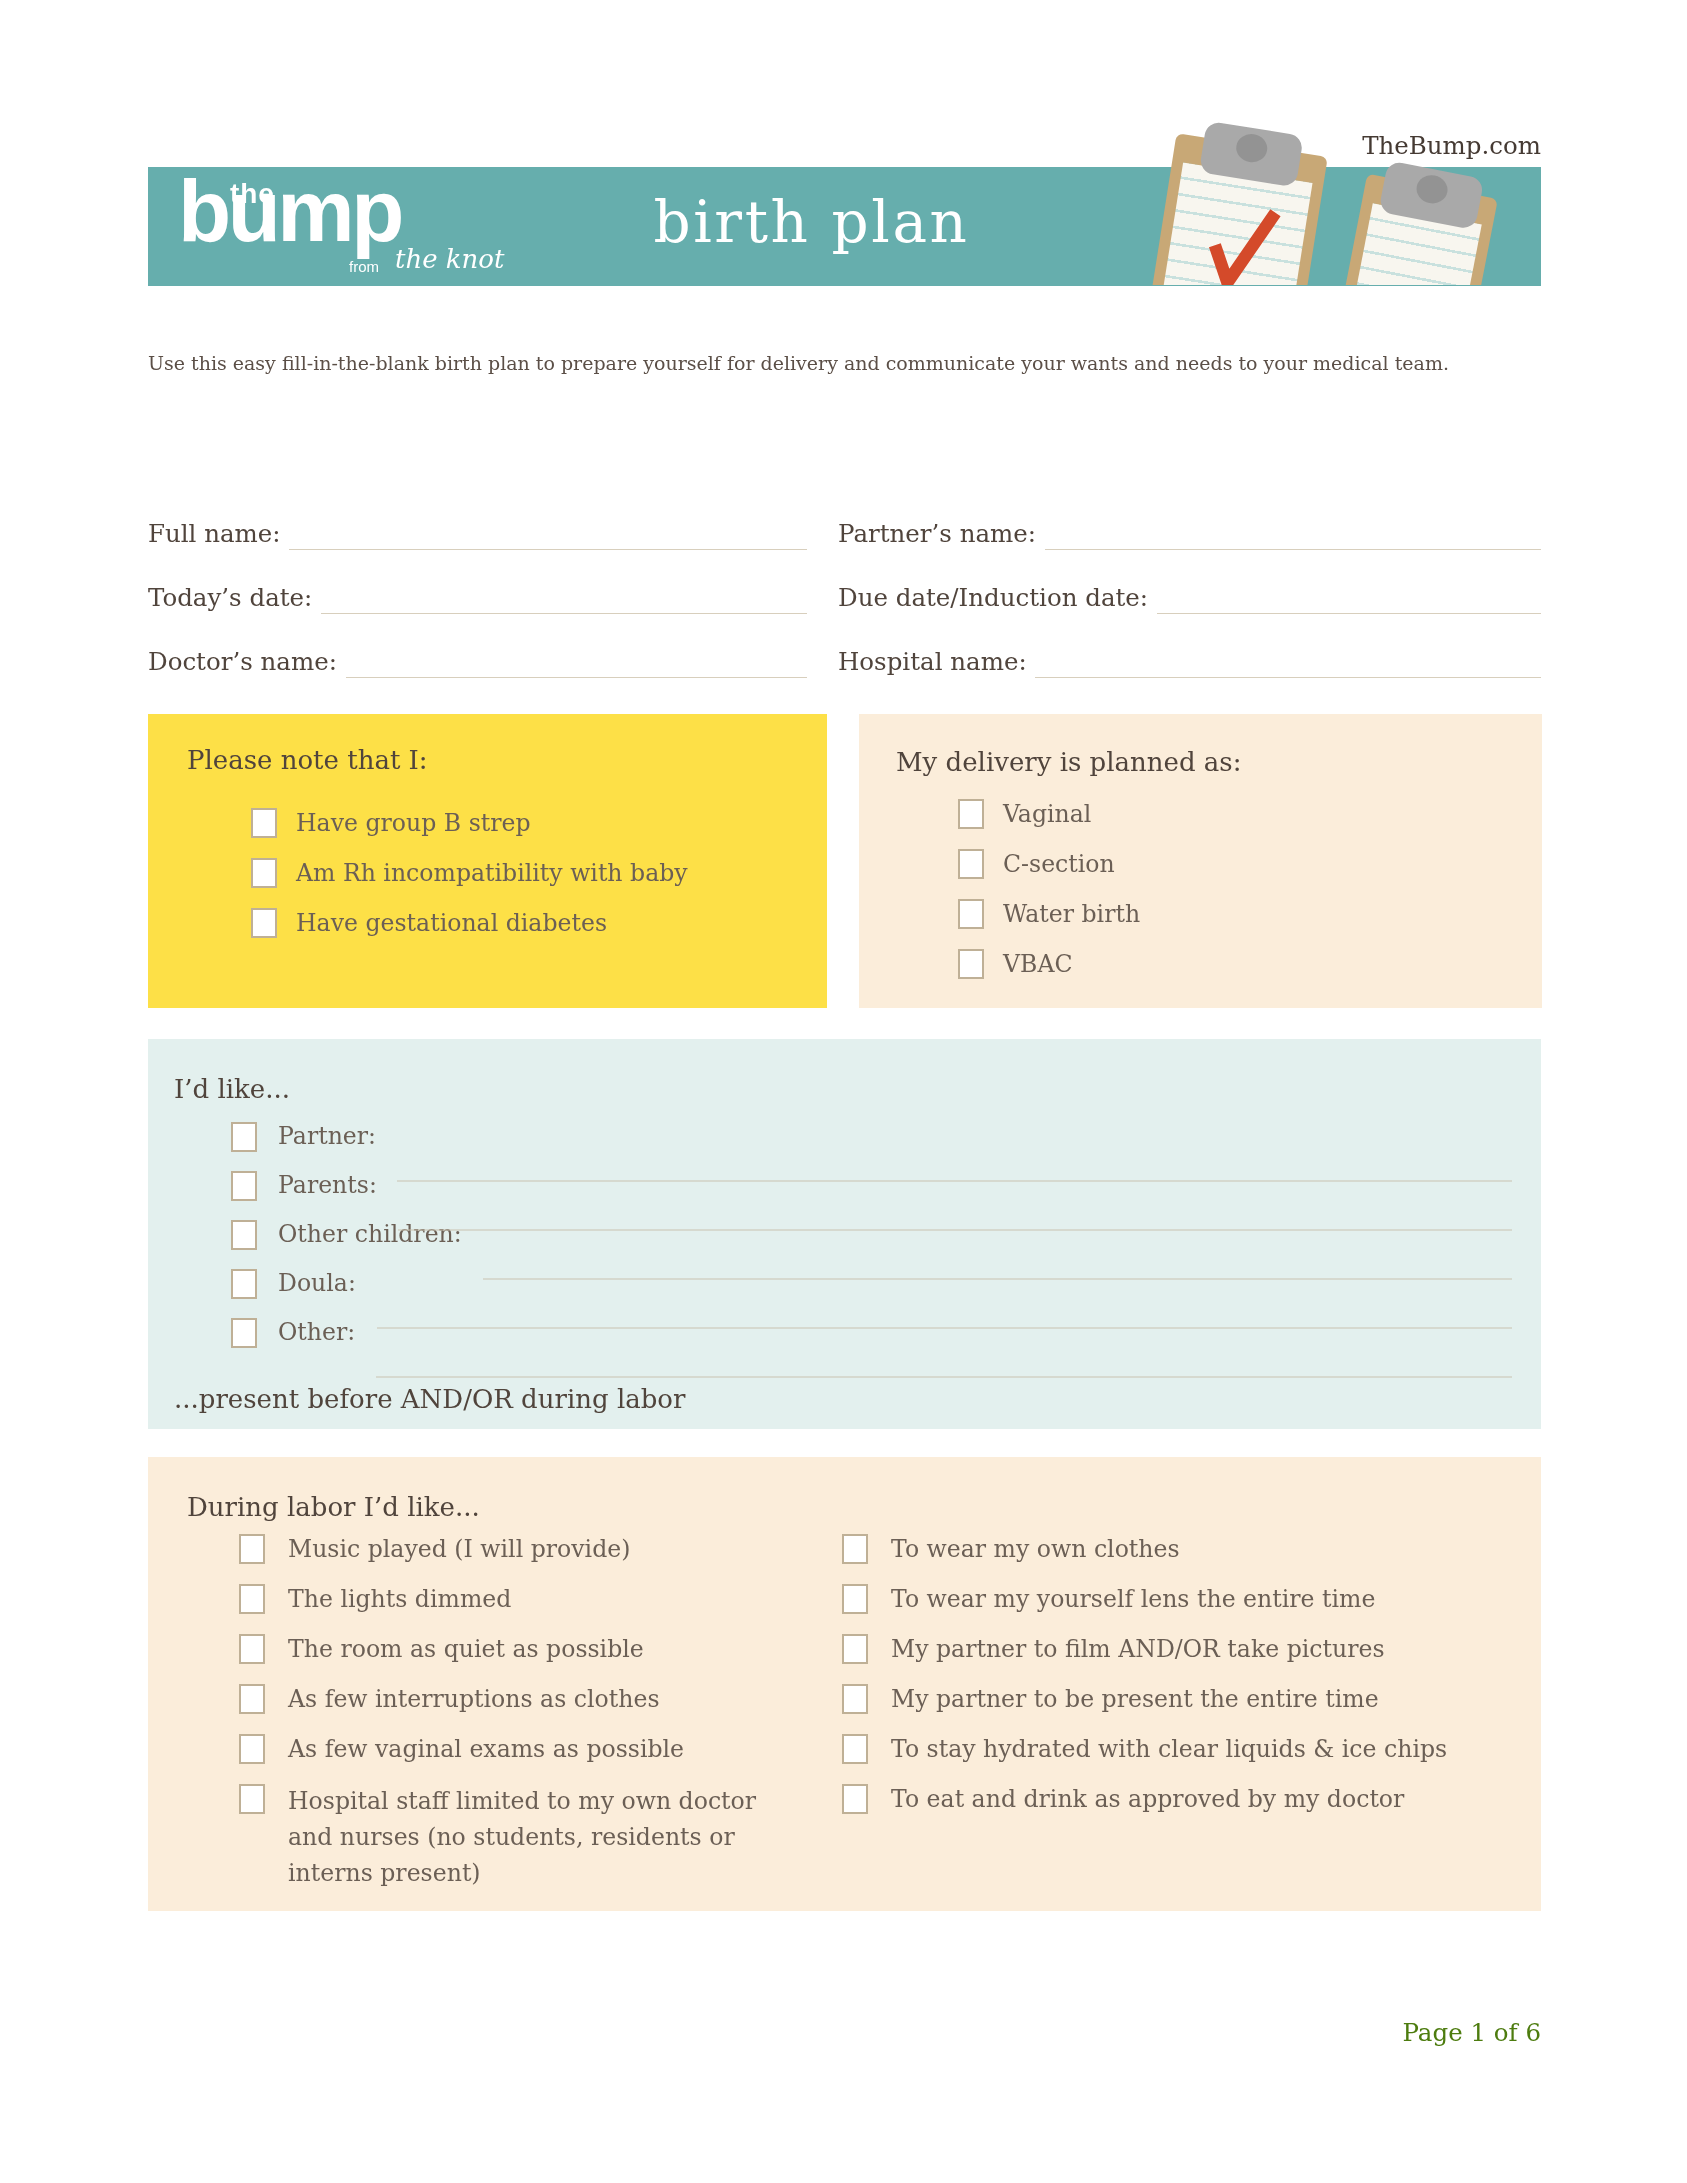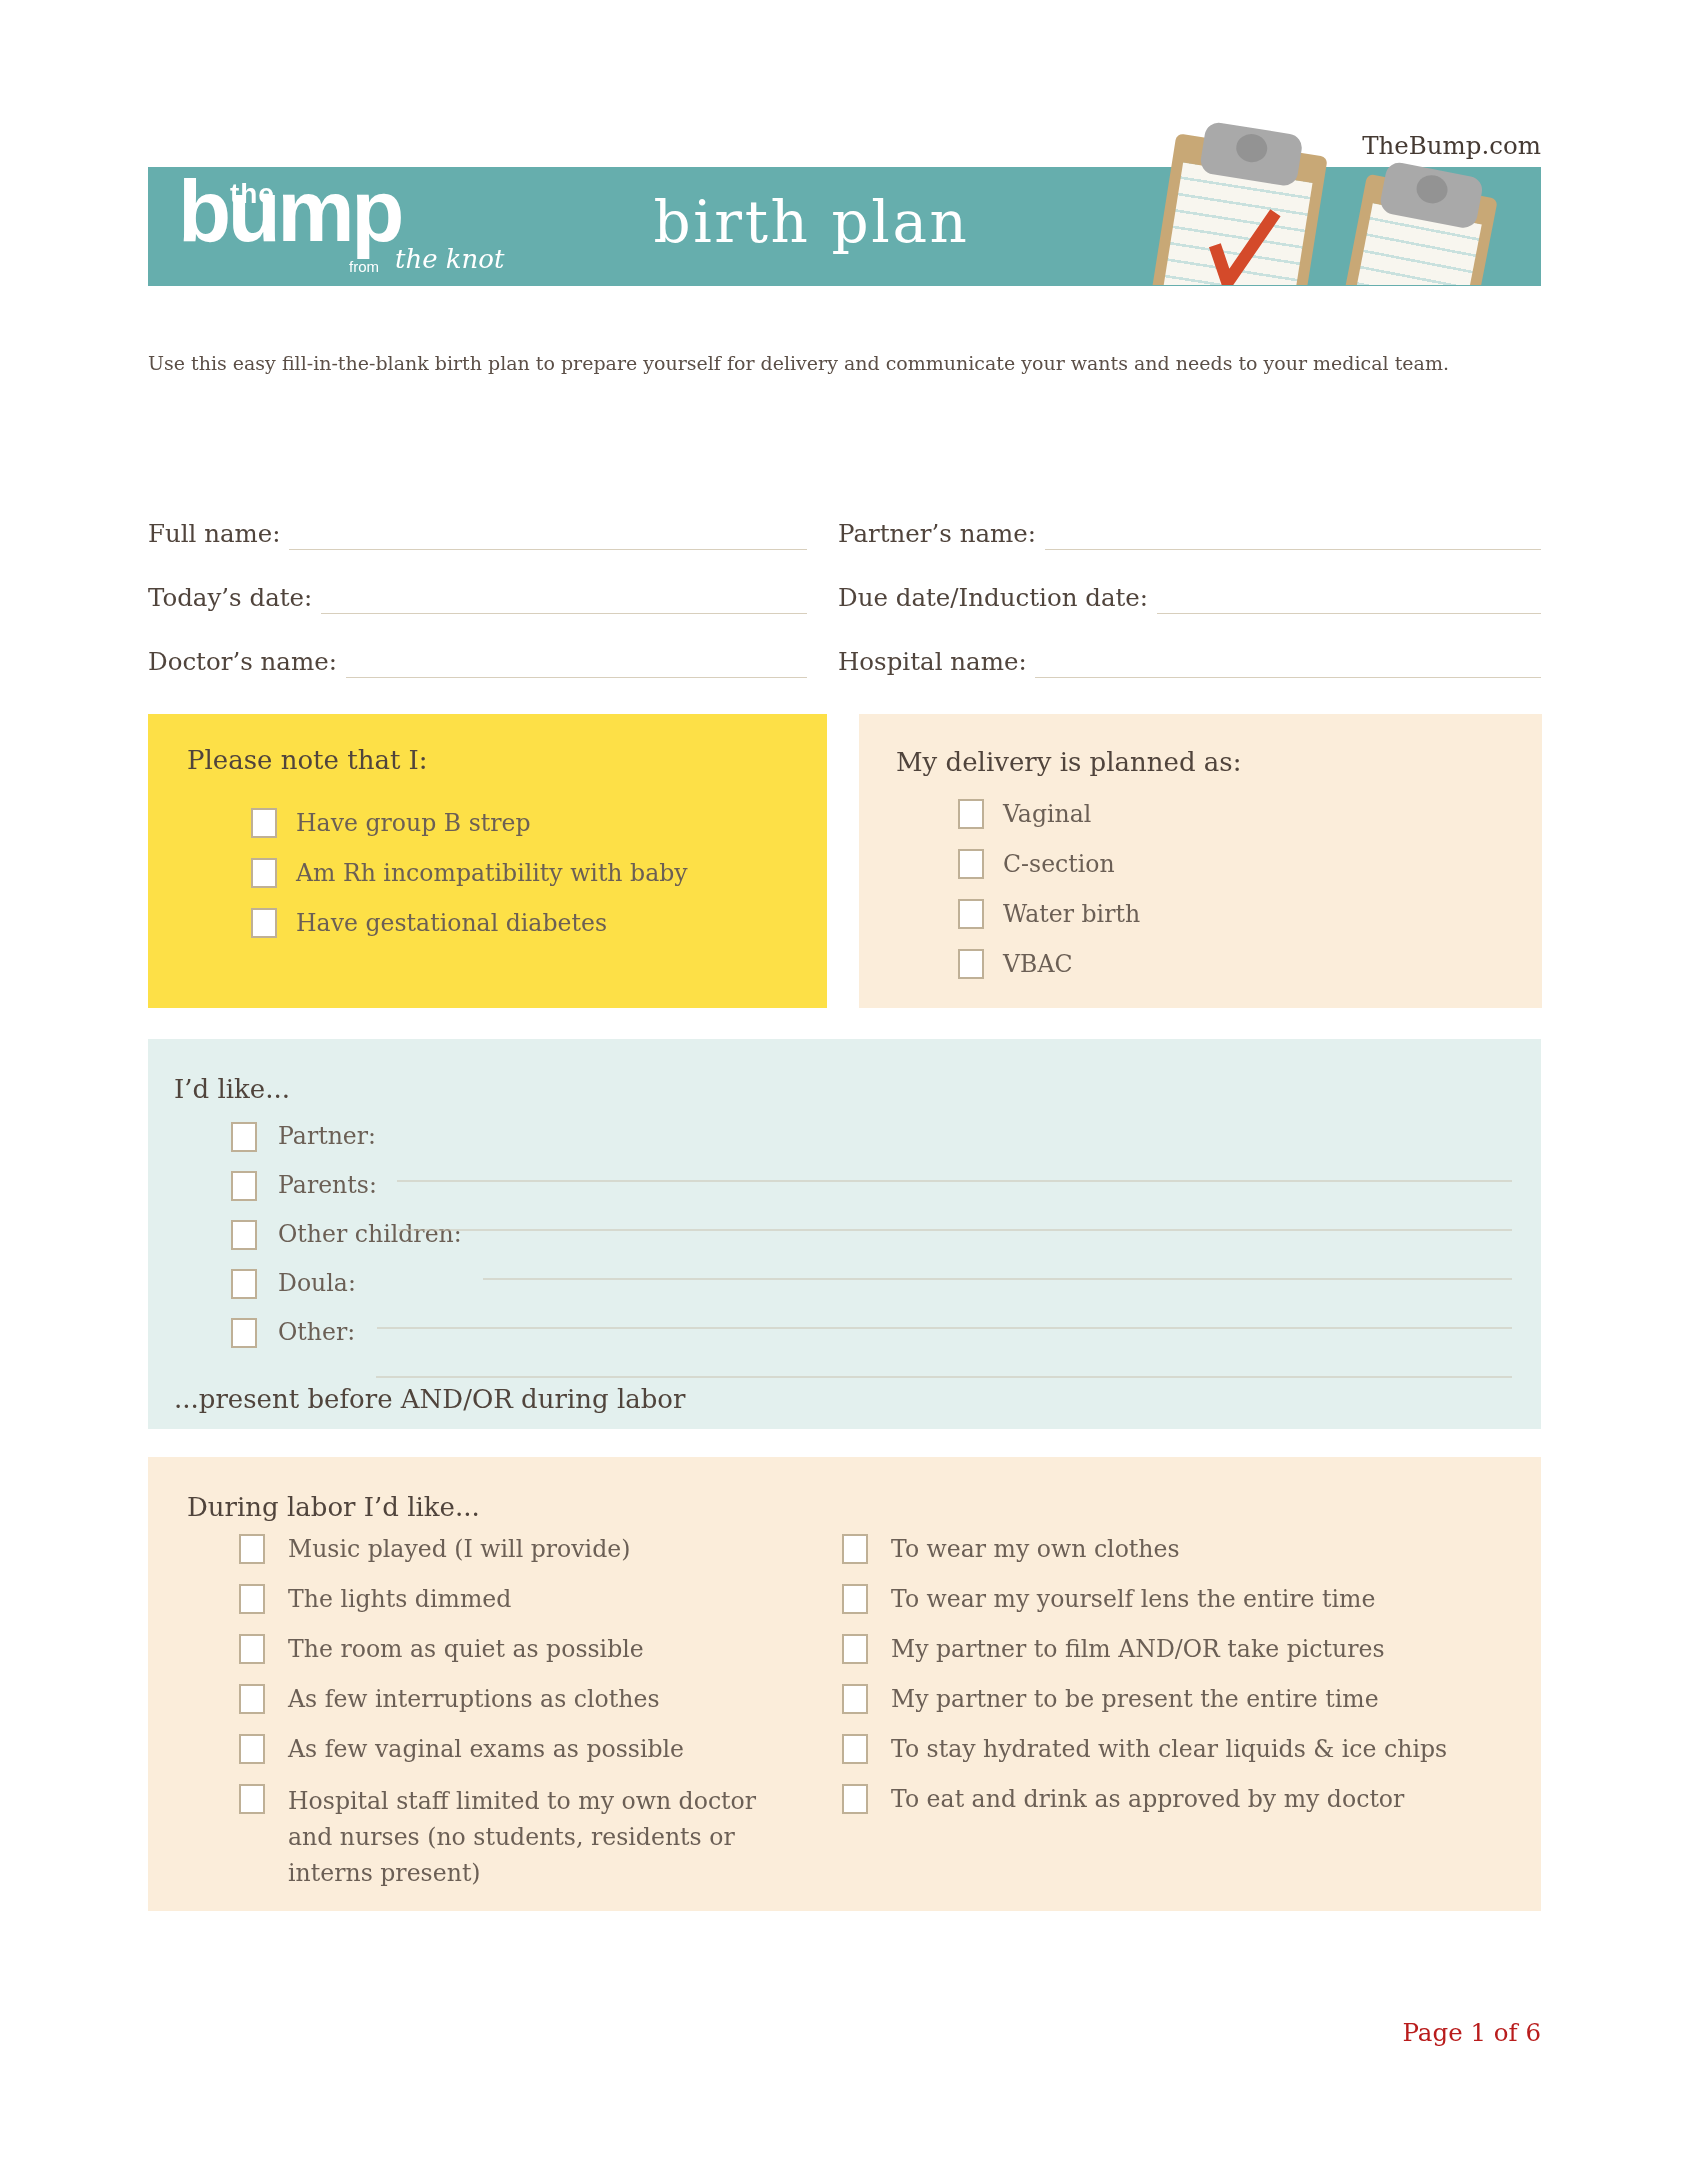--- a/index.html
+++ b/index.html
@@ -73,21 +73,21 @@
 
   .labor-box{position:absolute;left:148px;top:1457px;width:1393px;height:454px;background:#FBEDDA;}
   .labor-box .box-heading{margin:35px 0 0 39px;}
   .labor-col{position:absolute;top:77px;}
   .labor-left{left:91px;width:576px;}
   .labor-right{left:694px;width:673px;}
   .labor-row{display:flex;align-items:flex-start;gap:23px;min-height:50px;}
   .labor-row .chk-label{line-height:30px;}
   .labor-row .wrap{line-height:1.52;max-width:489px;}
 
-  .page-num{position:absolute;top:2018px;right:146px;font-size:24.5px;color:#b91c1c;}
+  .page-num{position:absolute;top:2018px;right:146px;font-size:24.5px;color:#4d7c0f;}
 </style>
 </head>
 <body>
 
 <div class="page">
 
   <div class="site-label">TheBump.com</div>
 
   <div class="banner">
     <div class="logo">

